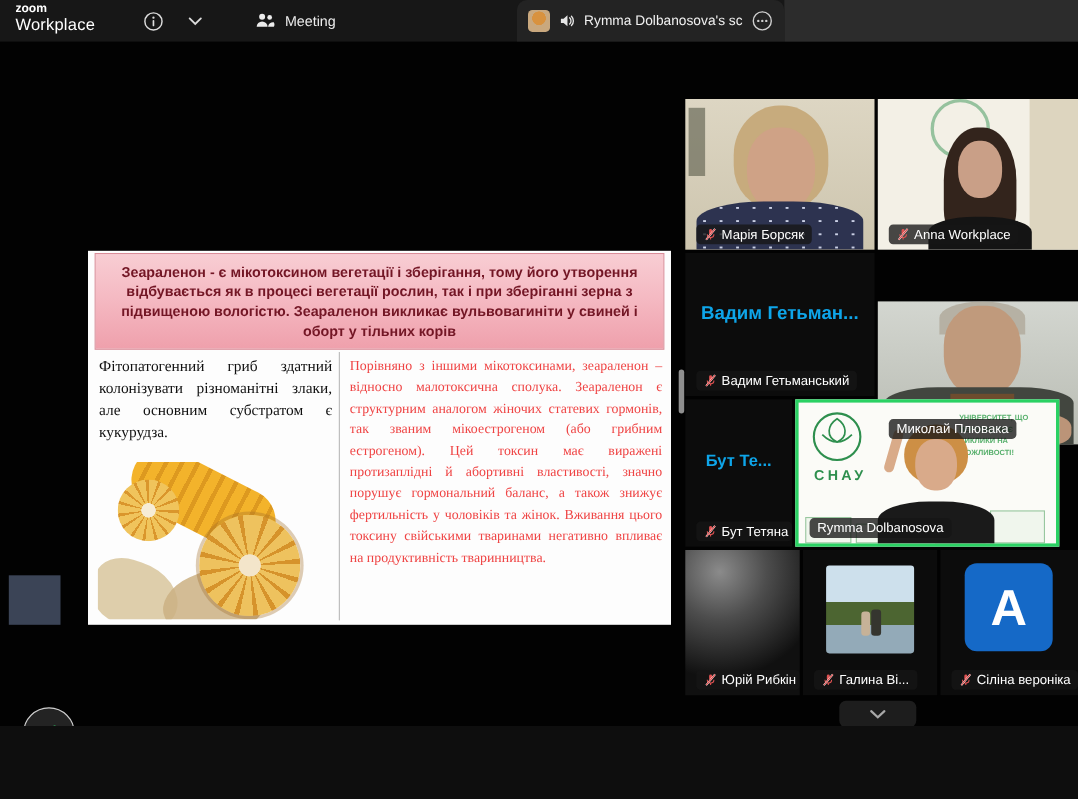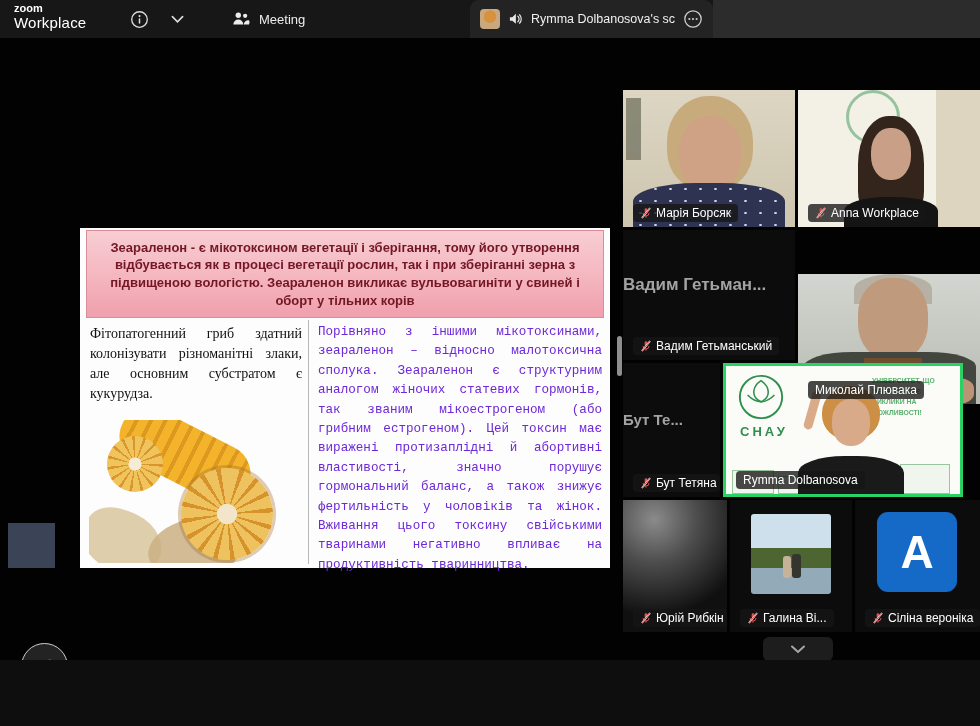--- a/index.html
+++ b/index.html
@@ -26,21 +26,21 @@
   .slide-title { position:absolute; left:6px; top:2px; width:518px; height:88px;
      background:linear-gradient(180deg,#f8cdd3 0%, #f5bac3 45%, #efa0ac 100%);
      border:1px solid #d species; border:1px solid #d championship; border:1px solid #da8d99;
      color:#731625; font-size:13px; font-weight:700; line-height:1.35; text-align:center;
      display:flex; align-items:center; justify-content:center; padding:4px 12px; }
   .slide-divider { position:absolute; left:228px; top:92px; width:1px; height:244px; background:#b9b9b9; }
   .slide-left-text { position:absolute; left:10px; top:96px; width:212px;
      font-family:"Liberation Serif", serif; font-size:14px; line-height:1.42; color:#111;
      text-align:justify; }
   .slide-right-text { position:absolute; left:238px; top:95px; width:284px;
-     font-family:Liberation Mono, monospace; font-size:12.6px; line-height:1.54; color:#6d28d9;
+     font-family:Liberation Serif, serif; font-size:12.6px; line-height:1.54; color:#ef4444;
      text-align:justify; }
   .corn { position:absolute; left:9px; top:192px; width:214px; height:143px; overflow:hidden;
      background:linear-gradient(115deg,#dcb88c 0%, #cfa univ 0%, #cda06c 45%, #b98a5c 100%); }
   .corn .husk { position:absolute; background:#d8c59c; border-radius:40% 60% 50% 50%; opacity:.85; }
   .corn .cob { position:absolute; left:26px; top:6px; width:140px; height:58px; border-radius:30px;
      background:repeating-linear-gradient(90deg,#f3b32b 0 9px,#dd991f 9px 13px); transform:rotate(27deg); }
   .corn .cross1 { position:absolute; left:18px; top:16px; width:56px; height:56px; border-radius:50%;
      background:radial-gradient(circle,#f6ecd6 0 16%, rgba(0,0,0,0) 17%),
        repeating-conic-gradient(#f0c45c 0 18deg, #da962c 18deg 24deg); }
   .corn .cross2 { position:absolute; left:92px; top:48px; width:92px; height:92px; border-radius:50%;
@@ -50,21 +50,21 @@
   .artifact { position:absolute; left:8px; top:485px; width:47px; height:45px; background:#3b4456; }
   .annotate { position:absolute; left:21px; top:605px; width:47px; height:47px; border-radius:50%;
      background:#232323; border:1.5px solid #cfcfcf; display:flex; align-items:center; justify-content:center; }
 
   
   .tile { position:absolute; background:#0c0c0c; overflow:hidden; }
   .vlabel { position:absolute; left:10px; bottom:5px; display:flex; align-items:center; gap:4px;
      background:rgba(22,22,22,.78); border-radius:4px; padding:2px 7px; font-size:12px; color:#fff;
      white-space:nowrap; max-width:calc(100% - 10px); overflow:hidden; z-index:5; }
   .ph-name { position:absolute; left:0; right:0; top:42%; transform:translateY(-50%);
-     color:#a3a3a3; font-weight:600; }
+     text-align:center; color:#0ea5e9; font-weight:600; }
   .scrollthumb { position:absolute; left:617px; top:336px; width:5px; height:40px; background:#8f8f8f; border-radius:3px; }
   .collapse-btn { position:absolute; left:763px; top:637px; width:70px; height:24px; background:#1d1d1d;
      border-radius:6px; display:flex; align-items:center; justify-content:center; }
 
   
   .t-maria { background:linear-gradient(180deg,#ddd6c3,#cdc5ae); }
   .t-maria .poster { position:absolute; left:3px; top:8px; width:15px; height:62px; background:#70705f; opacity:.75; }
   .t-maria .hair { position:absolute; left:44px; top:6px; width:86px; height:94px; background:#c7ab7d; border-radius:48% 48% 42% 42%; }
   .t-maria .face { position:absolute; left:56px; top:26px; width:62px; height:76px; background:#cfa286; border-radius:46%; }
   .t-maria .body { position:absolute; left:10px; bottom:0; width:152px; height:44px; background:#2d3350;

